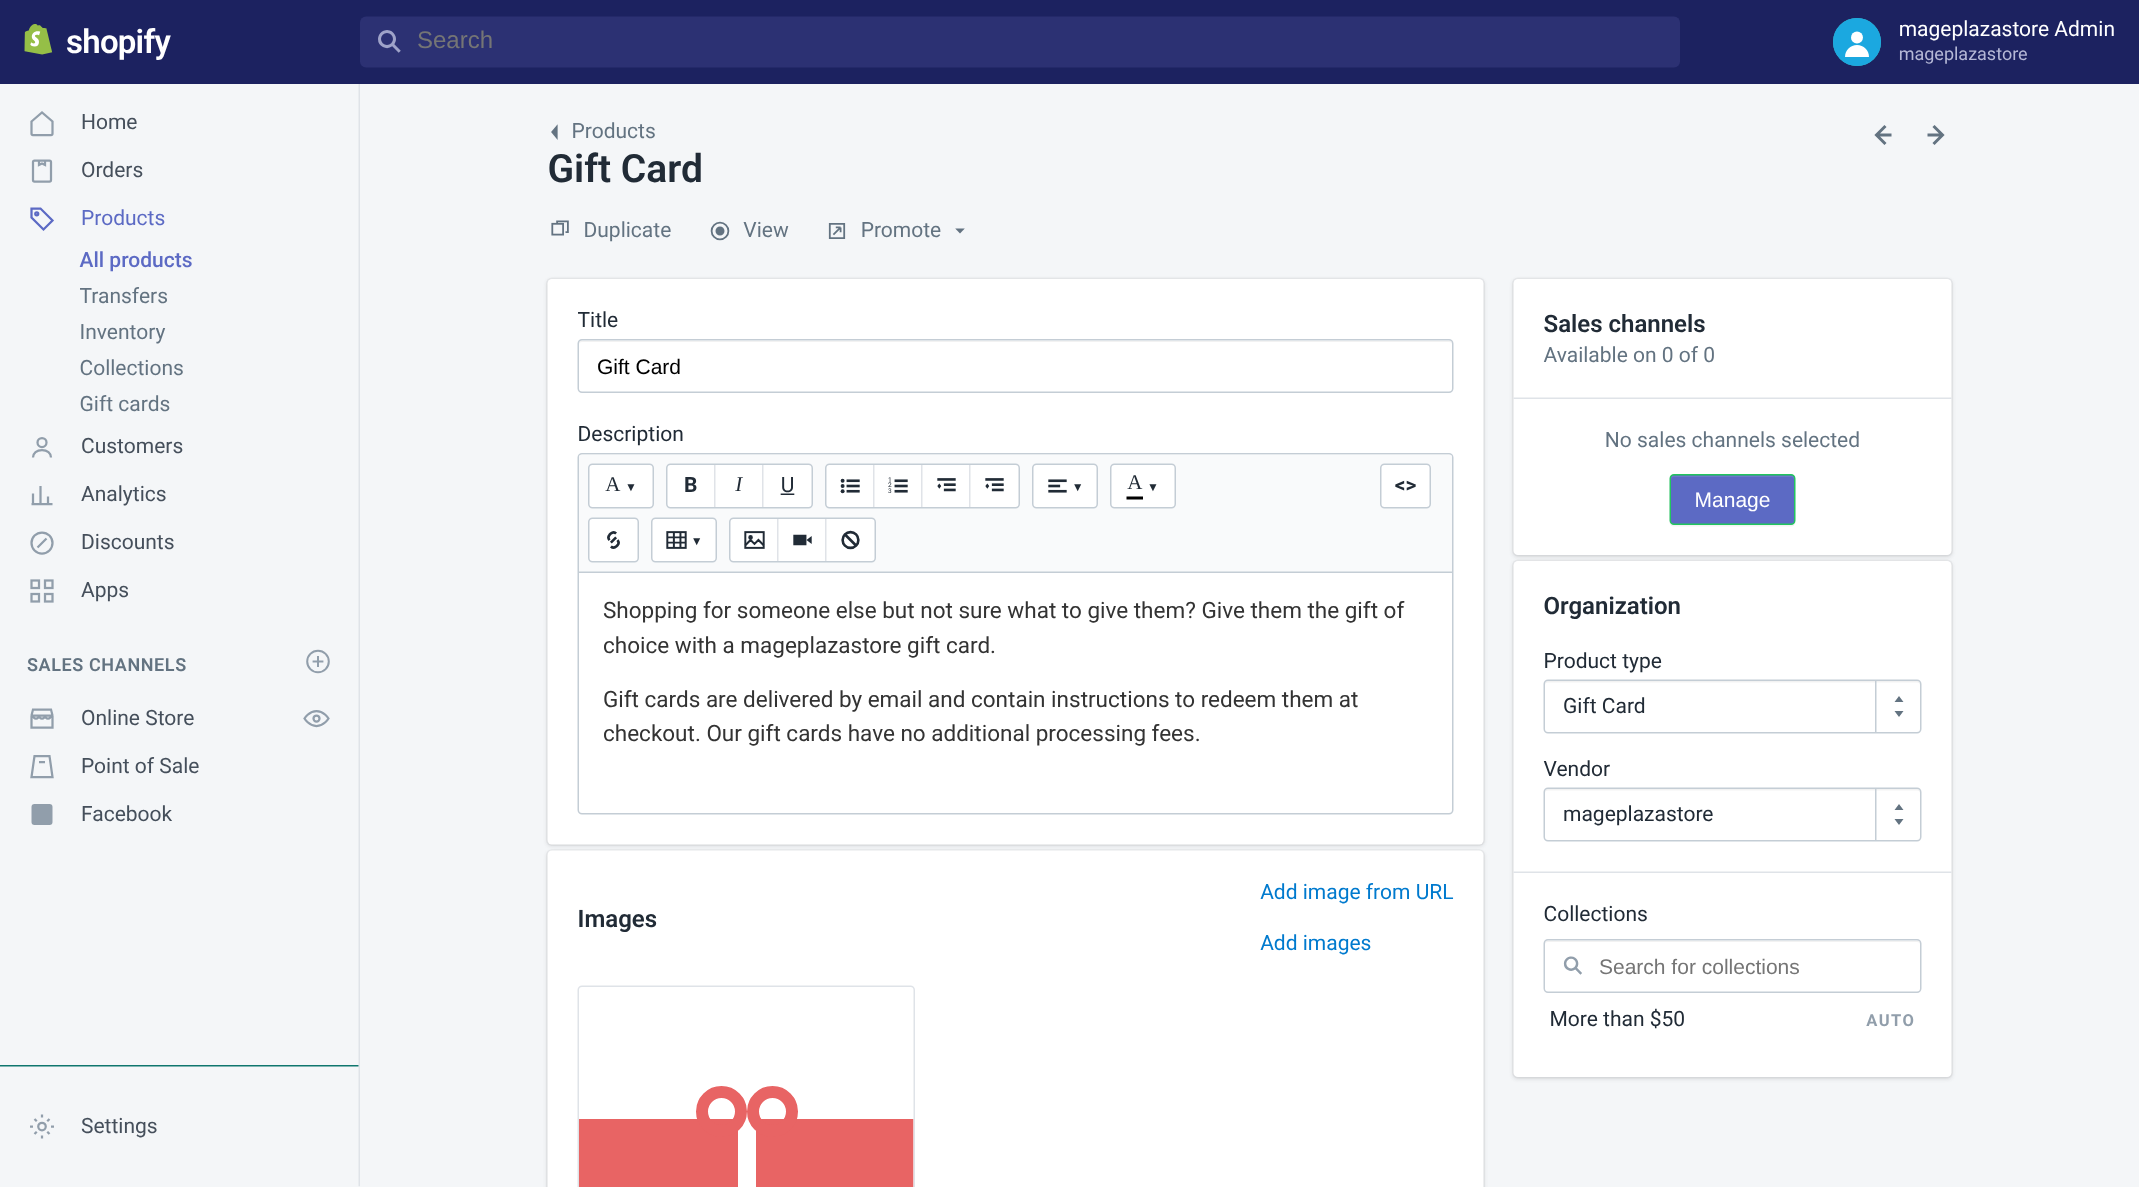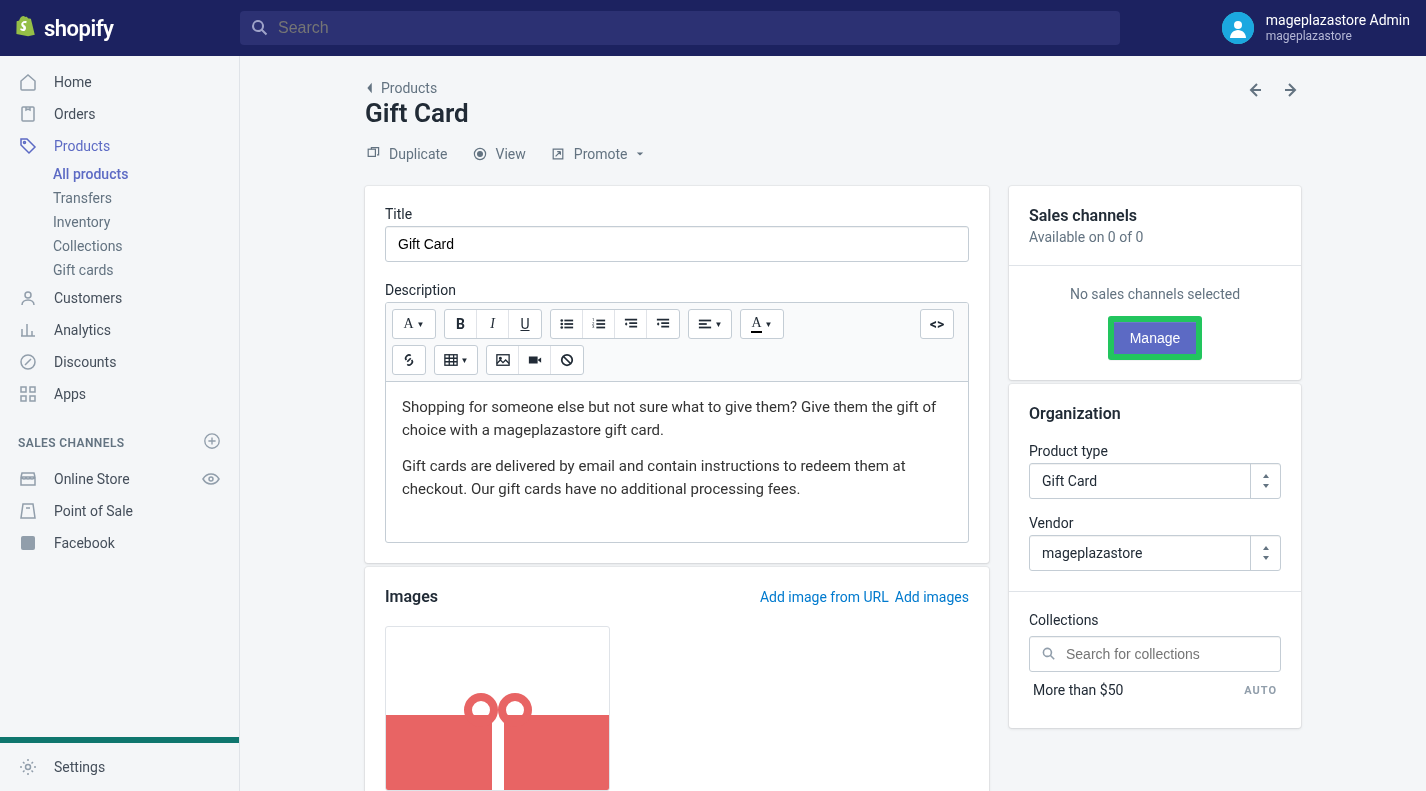--- a/index.html
+++ b/index.html
@@ -25,21 +25,21 @@
     .sidebar { width: 240px; background: #f4f6f8; border-right: 1px solid #dfe3e8; display: flex; flex-direction: column; padding-top: 10px; }
     .nav-item { display: flex; align-items: center; gap: 16px; padding: 6px 18px; color: #454f5b; cursor: pointer; font-size: 14px; font-weight:400;}
     .nav-item.sub { padding-left: 53px; font-size: 14px; color: #637381; padding-top:4px; padding-bottom:4px;}
     .nav-item.active { color: #5c6ac4; font-weight: 500; position: relative; }
     .nav-item.selected { color: #5c6ac4; }
     .nav-item.selected .nav-icon{color:#5c6ac4;}
     .nav-icon { width: 20px; height: 20px; color: #919eab; display:flex;align-items:center;justify-content:center;}
     .nav-icon svg{width:20px;height:20px;}
     .nav-section { padding: 22px 18px 10px; color: #637381; font-size: 12px; font-weight: 600; letter-spacing: 0.4px; display:flex; justify-content:space-between; align-items:center;}
     .nav-section .add-icon{color:#919eab; cursor:pointer;}
-    .nav-bottom { margin-top: auto; border-top: 6px solid #0f766e; padding:8px 0;}
+    .nav-bottom { margin-top: auto; border-top: 1px solid #0f766e; padding:24px 0;}
     
     .main { flex: 1; overflow-y: auto; padding: 24px 40px 40px 40px; }
     .main-inner{max-width: 936px; margin:0 auto;}
     .page-header { display: flex; justify-content: space-between; align-items: flex-start; margin-bottom:4px;}
     .back-link { display: flex; align-items: center; gap: 6px; color: #637381; font-size: 14px; cursor:pointer; margin-bottom: 2px;}
     .page-title { font-size: 26px; font-weight: 600; color: #212b36; margin-bottom: 14px; }
     .page-actions { display: flex; gap: 24px; align-items: center; margin-bottom: 24px;}
     .page-action { display: flex; align-items: center; gap: 8px; color: #637381; cursor: pointer; font-size:14px;}
     .nav-arrows{display:flex; gap:16px;}
     .nav-arrow{color:#637381; cursor:pointer;}
@@ -64,21 +64,21 @@
     .rte-btn{width:32px;height:28px;display:flex;align-items:center;justify-content:center;cursor:pointer;border-right:1px solid #e0e3e8;color:#212b36;font-size:14px;}
     .rte-btn.wide{width:42px;}
     .rte-btn:last-child{border-right:none;}
     .rte-btn .caret{font-size:8px;margin-left:3px;}
     .rte-spacer{flex:1;}
     .rte-toolbar-row2{width:100%;display:flex;margin-top:6px;}
     .rte-body{padding:14px 16px;min-height:160px;font-size:15px;line-height:1.5;color:#333;}
     .rte-body p{margin-bottom:14px;}
     
     .subdued{color:#637381;}
-    .btn-primary{background:#5c6ac4;color:#fff;border:6px solid #22c55e;border-radius:3px;padding:8px 16px;font-size:14px;cursor:pointer;box-shadow:inset 0 1px 0 0 rgba(255,255,255,.1), 0 1px 0 0 rgba(22,29,37,.05);}
+    .btn-primary{background:#5c6ac4;color:#fff;border:1px solid #22c55e;border-radius:3px;padding:8px 16px;font-size:14px;cursor:pointer;box-shadow:inset 0 1px 0 0 rgba(255,255,255,.1), 0 1px 0 0 rgba(22,29,37,.05);}
     .centered{display:flex;flex-direction:column;align-items:center;gap:14px;}
     
     .card-header-row{display:flex;justify-content:space-between;align-items:center;}
     .card-title{font-size:16px;font-weight:600;}
     .link{color:#007ace;cursor:pointer;}
     
     .image-thumb{width:225px;height:165px;border:1px solid #dfe3e8;border-radius:3px;overflow:hidden;background:#fff;display:flex;align-items:flex-end;}
     .image-art{width:100%;height:75px;background:#e86464;position:relative;display:flex;justify-content:center;}
     .bow{position:absolute;top:-22px;display:flex;}
     .bow-loop{width:34px;height:34px;border:8px solid #e86464;border-radius:50%;}
@@ -434,21 +434,21 @@
             <div class="rte-body">
               <p>Shopping for someone else but not sure what to give them? Give them the gift of choice with a mageplazastore gift card.</p>
               <p>Gift cards are delivered by email and contain instructions to redeem them at checkout. Our gift cards have no additional processing fees.</p>
             </div>
           </div>
         </div>
 
         <div class="card card-pad">
           <div class="card-header-row">
             <div class="card-title">Images</div>
-            <div style="display:flex;gap:6px;">
+            <div style="display:flex;gap:18px;flex-direction:column;">
               <span class="link">Add image from URL</span>
               <span class="link">Add images</span>
             </div>
           </div>
           <div class="mt20">
             <div class="image-thumb">
               <div class="image-art">
                 <div class="ribbon-v"></div>
                 <div class="bow">
                       <div class="bow-loop"></div>

